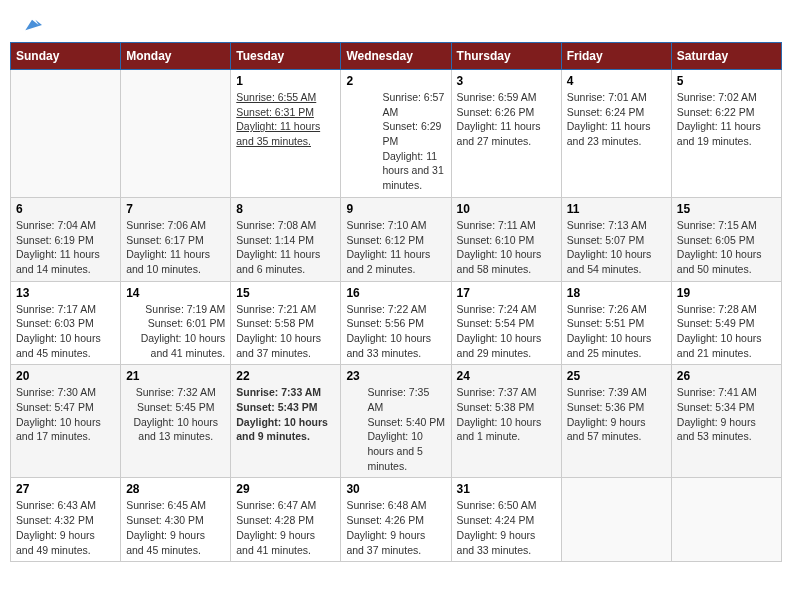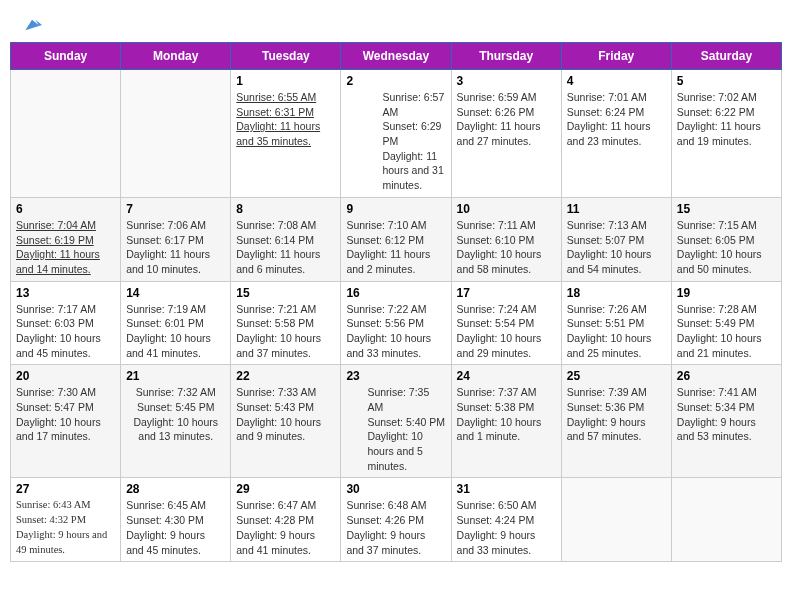--- a/index.html
+++ b/index.html
@@ -48,24 +48,24 @@
     .location-title {
       font-size: 15px;
       color: #555;
     }
     .calendar {
       width: 100%;
       border-collapse: collapse;
       font-size: 11px;
     }
     .calendar th {
-      background-color: #a21caf;
+      background-color: #7f1d1d;
       color: white;
       padding: 6px 5px;
-      text-align: center;
+      text-align: left;
       font-size: 12px;
       font-weight: bold;
       border: 1px solid #2a6aaf;
     }
     .calendar td {
       border: 1px solid #ccc;
       vertical-align: top;
       padding: 4px 5px;
       width: calc(100% / 7);
       min-height: 80px;
@@ -153,34 +153,34 @@
         <td>
           <span class="day-number">5</span>
           <div class="day-detail" style="white-space: pre-line;">Sunrise: 7:02 AM
 Sunset: 6:22 PM
 Daylight: 11 hours and 19 minutes.</div>
         </td>
       </tr>
       <tr>
         <td>
           <span class="day-number">6</span>
-          <div class="day-detail" style="white-space: pre-line; text-decoration: underline;">Sunrise: 7:04 AM
+          <div class="day-detail" style="white-space: pre-line;">Sunrise: 7:04 AM
 Sunset: 6:19 PM
 Daylight: 11 hours and 14 minutes.</div>
         </td>
         <td>
           <span class="day-number">7</span>
           <div class="day-detail" style="white-space: pre-line;">Sunrise: 7:06 AM
 Sunset: 6:17 PM
 Daylight: 11 hours and 10 minutes.</div>
         </td>
         <td>
           <span class="day-number">8</span>
           <div class="day-detail" style="white-space: pre-line;">Sunrise: 7:08 AM
-Sunset: 6:14 PM
+Sunset: 1:14 PM
 Daylight: 11 hours and 6 minutes.</div>
         </td>
         <td>
           <span class="day-number">9</span>
           <div class="day-detail" style="white-space: pre-line;">Sunrise: 7:10 AM
 Sunset: 6:12 PM
 Daylight: 11 hours and 2 minutes.</div>
         </td>
         <td>
           <span class="day-number">10</span>
@@ -203,21 +203,21 @@
       </tr>
       <tr>
         <td>
           <span class="day-number">13</span>
           <div class="day-detail" style="white-space: pre-line;">Sunrise: 7:17 AM
 Sunset: 6:03 PM
 Daylight: 10 hours and 45 minutes.</div>
         </td>
         <td>
           <span class="day-number">14</span>
-          <div class="day-detail" style="white-space: pre-line;">Sunrise: 7:19 AM
+          <div class="day-detail" style="white-space: pre-line; text-align: right;">Sunrise: 7:19 AM
 Sunset: 6:01 PM
 Daylight: 10 hours and 41 minutes.</div>
         </td>
         <td>
           <span class="day-number">15</span>
           <div class="day-detail" style="white-space: pre-line;">Sunrise: 7:21 AM
 Sunset: 5:58 PM
 Daylight: 10 hours and 37 minutes.</div>
         </td>
         <td>
@@ -253,21 +253,21 @@
 Daylight: 10 hours and 17 minutes.</div>
         </td>
         <td>
           <span class="day-number">21</span>
           <div class="day-detail" style="white-space: pre-line; text-align: center;">Sunrise: 7:32 AM
 Sunset: 5:45 PM
 Daylight: 10 hours and 13 minutes.</div>
         </td>
         <td>
           <span class="day-number">22</span>
-          <div class="day-detail" style="white-space: pre-line;">Sunrise: 7:33 AM
+          <div class="day-detail" style="white-space: pre-line; font-weight: bold;">Sunrise: 7:33 AM
 Sunset: 5:43 PM
 Daylight: 10 hours and 9 minutes.</div>
         </td>
         <td>
           <span class="day-number">23</span>
           <div class="day-detail" style="white-space: pre-line; margin-left: 21px;">Sunrise: 7:35 AM
 Sunset: 5:40 PM
 Daylight: 10 hours and 5 minutes.</div>
         </td>
         <td>
@@ -285,21 +285,21 @@
         <td>
           <span class="day-number">26</span>
           <div class="day-detail" style="white-space: pre-line;">Sunrise: 7:41 AM
 Sunset: 5:34 PM
 Daylight: 9 hours and 53 minutes.</div>
         </td>
       </tr>
       <tr>
         <td>
           <span class="day-number">27</span>
-          <div class="day-detail" style="white-space: pre-line; font-family: Liberation Serif, serif;">Sunrise: 6:43 AM
+          <div class="day-detail" style="white-space: pre-line;">Sunrise: 6:43 AM
 Sunset: 4:32 PM
 Daylight: 9 hours and 49 minutes.</div>
         </td>
         <td>
           <span class="day-number">28</span>
           <div class="day-detail" style="white-space: pre-line;">Sunrise: 6:45 AM
 Sunset: 4:30 PM
 Daylight: 9 hours and 45 minutes.</div>
         </td>
         <td>

